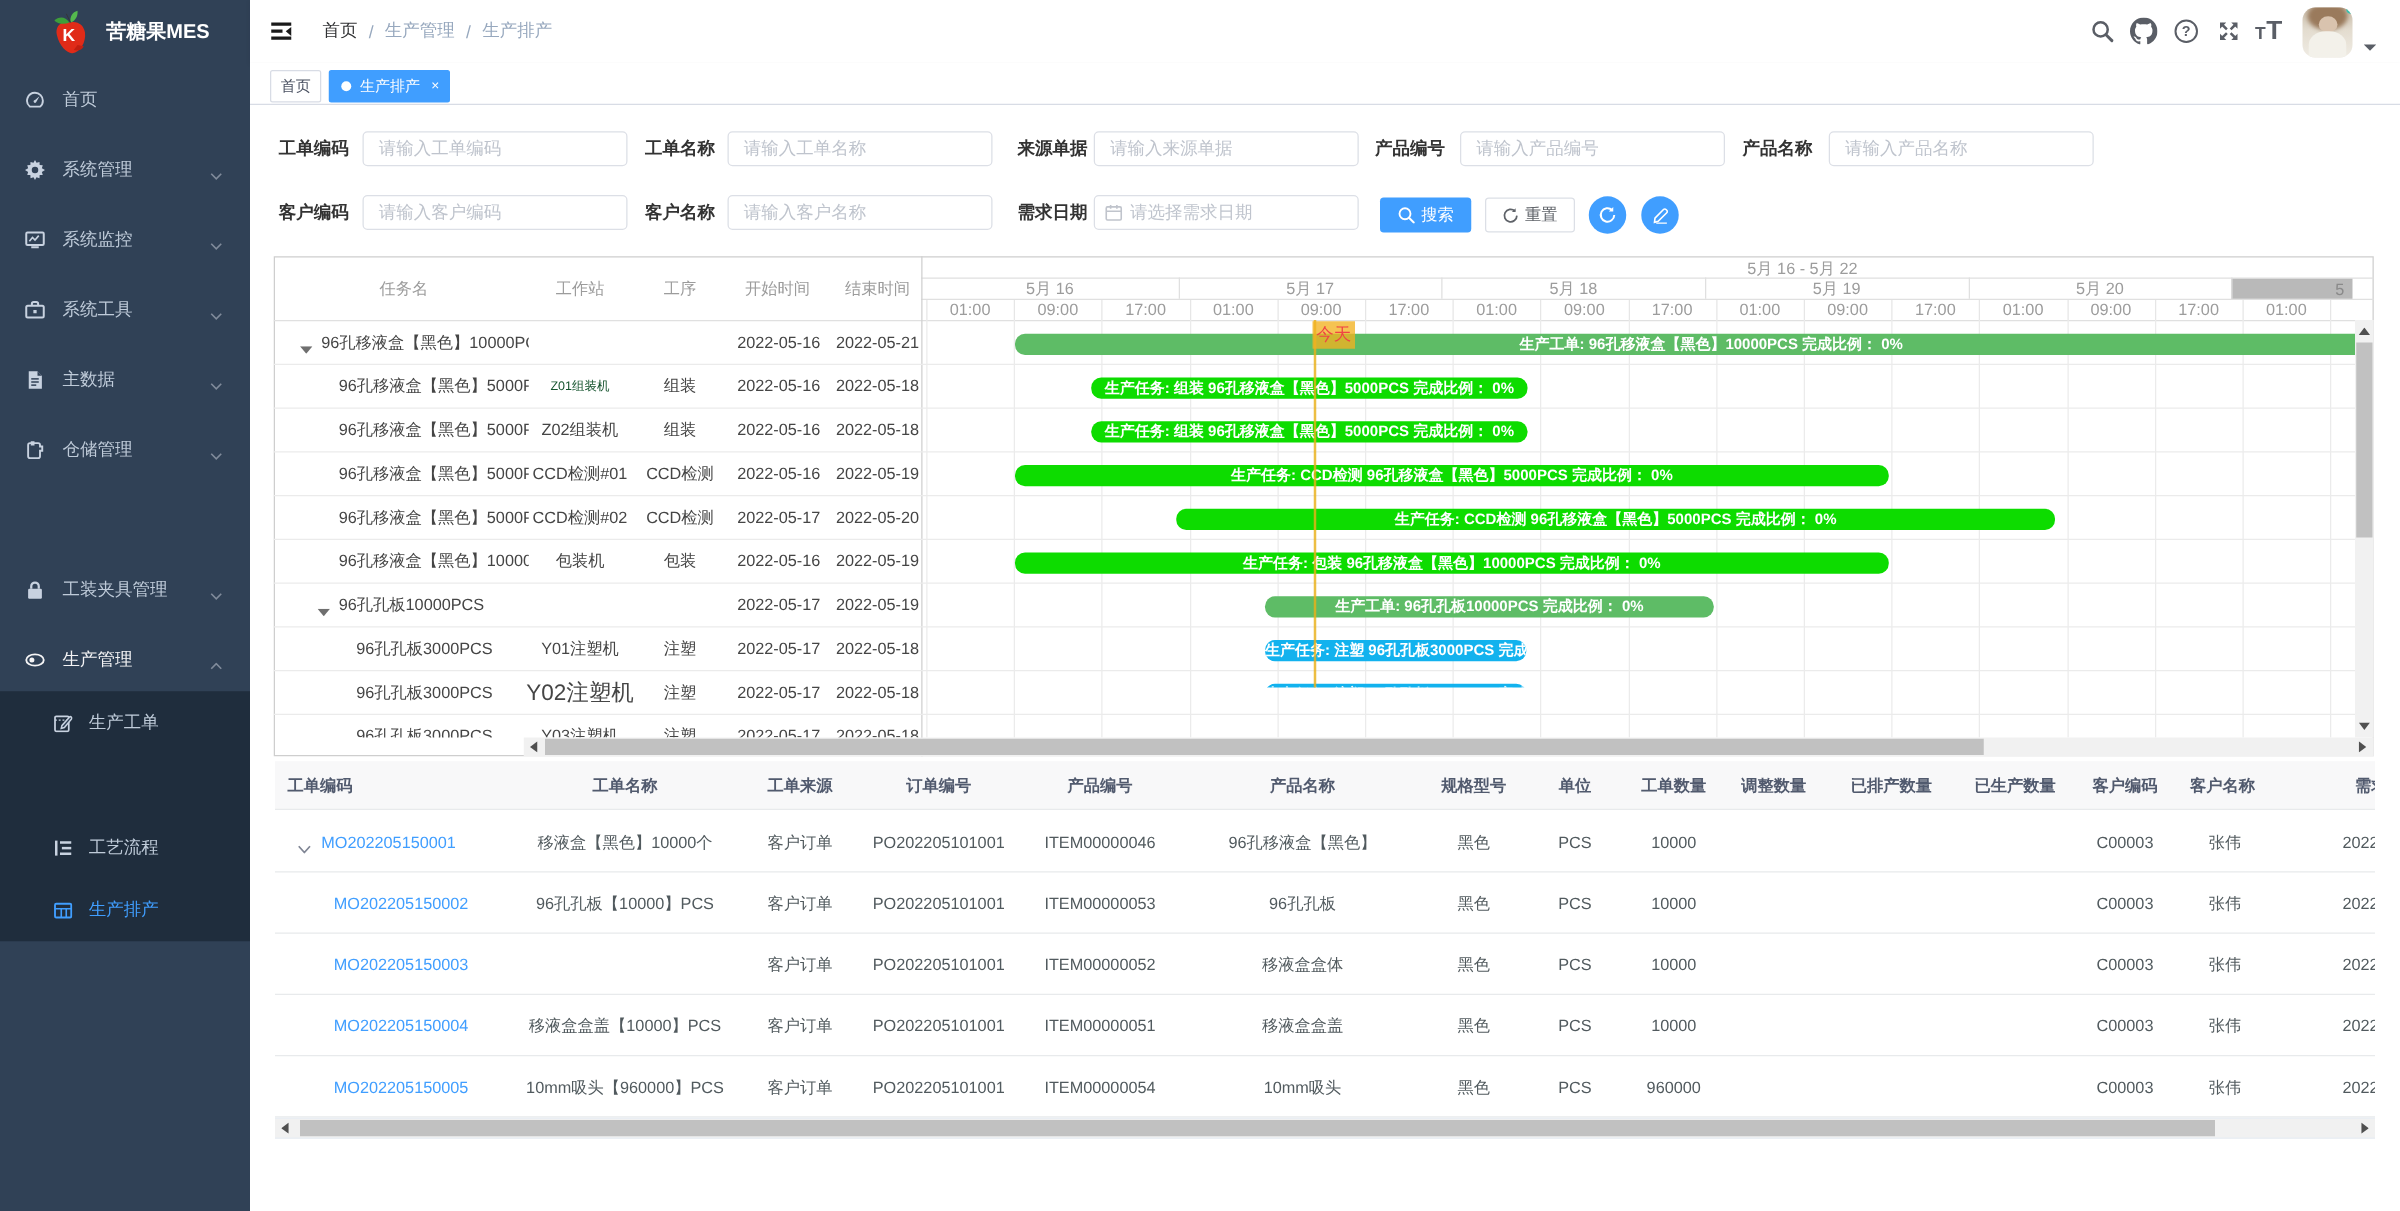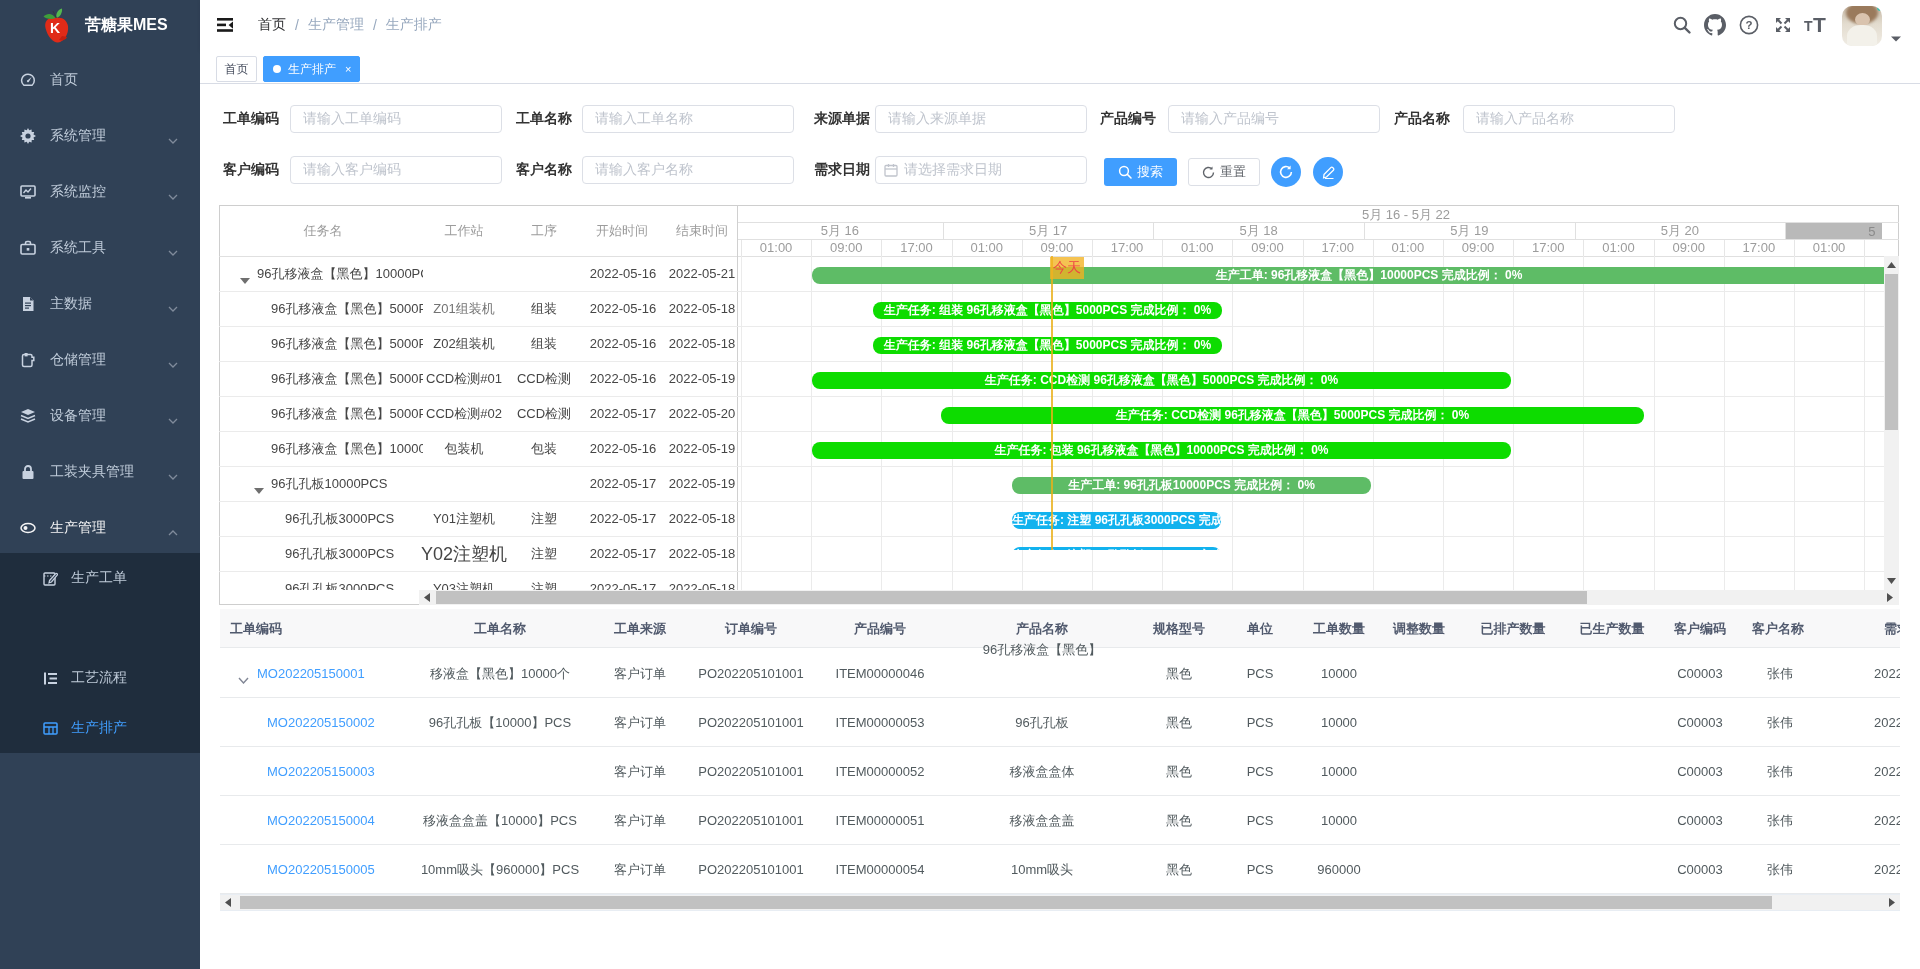--- a/index.html
+++ b/index.html
@@ -103,33 +103,20 @@
         <svg width="16" height="16" viewBox="0 0 16 16" style="">
           <path d="M4 2.5h6.5a1.5 1.5 0 0 1 1.5 1.5v1.2h1.8v3.4H12V13a1.5 1.5 0 0 1-1.5 1.5H4A1.5 1.5 0 0 1 2.5 13V4A1.5 1.5 0 0 1 4 2.5z" fill="none" stroke="#c8d2e0" stroke-width="1.5"></path>
           <rect x="4.6" y="1" width="3" height="3.4" fill="#c8d2e0"></rect>
         </svg>
       </span>
       <span class="tx">仓储管理</span>
       <span class="ar"><svg width="10" height="6" viewBox="0 0 10 6" style="">
           <polyline points="1,1 5,5 9,1" fill="none" stroke="#808b9b" stroke-width="1.3"></polyline>
         </svg></span>
     </div>
-<div class="mi" style="top:388px;color:#bfcbd9">
-      <span class="ic">
-        <svg width="16" height="16" viewBox="0 0 16 16" style="">
-          <path d="M8 1l7 3-7 3-7-3z" fill="#c8d2e0"></path>
-          <path d="M1 7.5l7 3 7-3" fill="none" stroke="#c8d2e0" stroke-width="1.5"></path>
-          <path d="M1 11l7 3 7-3" fill="none" stroke="#c8d2e0" stroke-width="1.5"></path>
-        </svg>
-      </span>
-      <span class="tx">设备管理</span>
-      <span class="ar"><svg width="10" height="6" viewBox="0 0 10 6" style="">
-          <polyline points="1,1 5,5 9,1" fill="none" stroke="#808b9b" stroke-width="1.3"></polyline>
-        </svg></span>
-    </div>
 <div class="mi" style="top:444px;color:#bfcbd9">
       <span class="ic">
         <svg width="16" height="16" viewBox="0 0 16 16" style="">
           <rect x="2.5" y="7" width="11" height="8" rx="1" fill="#c8d2e0"></rect>
           <path d="M5 7V5a3 3 0 0 1 6 0v2" fill="none" stroke="#c8d2e0" stroke-width="1.8"></path>
         </svg>
       </span>
       <span class="tx">工装夹具管理</span>
       <span class="ar"><svg width="10" height="6" viewBox="0 0 10 6" style="">
           <polyline points="1,1 5,5 9,1" fill="none" stroke="#808b9b" stroke-width="1.3"></polyline>
@@ -267,21 +254,21 @@
       <svg width="13" height="13" viewBox="0 0 13 13" style="">
         <path d="M2 8.5L8.8 1.6a1.4 1.4 0 0 1 2 0l0.6 0.6a1.4 1.4 0 0 1 0 2L4.5 11 1.6 11.9z" fill="none" stroke="#fff" stroke-width="1.3"></path>
         <line x1="3" y1="12.6" x2="11.5" y2="12.6" stroke="#fff" stroke-width="1.2"></line>
       </svg>
     </div>
 <div class="a" style="left:219px;top:205px;width:1680px;height:400px;border:1px solid #cecece;background:#fff"></div>
 <div class="hline" style="left:737px;top:222px;width:1162px;background:#e0e0e0"></div>
 <div class="hline" style="left:737px;top:239px;width:1162px;background:#e0e0e0"></div>
 <div class="hline" style="left:219px;top:256px;width:1680px;background:#e0e0e0"></div>
 <div class="vline" style="left:737px;top:205px;height:400px;background:#d0d0d0"></div>
-<div class="a gh-txt" style="left:1326px;top:206px;width:160px;height:16px;text-align:center">5月 16 - 5月 22</div>
+<div class="a gh-txt" style="left:1326px;top:206px;width:160px;height:16px;text-align:right">5月 16 - 5月 22</div>
 <div class="a ct gh-txt" style="left:737.0px;top:223px;width:205.8px;height:16px;overflow:hidden">5月 16</div>
 <div class="a ct gh-txt" style="left:942.8px;top:223px;width:210.6px;height:16px;overflow:hidden">5月 17</div>
 <div class="vline" style="left:942.8px;top:222px;height:17px;background:#e0e0e0"></div>
 <div class="a ct gh-txt" style="left:1153.4px;top:223px;width:210.6px;height:16px;overflow:hidden">5月 18</div>
 <div class="vline" style="left:1153.4px;top:222px;height:17px;background:#e0e0e0"></div>
 <div class="a ct gh-txt" style="left:1364.0px;top:223px;width:210.6px;height:16px;overflow:hidden">5月 19</div>
 <div class="vline" style="left:1364.0px;top:222px;height:17px;background:#e0e0e0"></div>
 <div class="a ct gh-txt" style="left:1574.6px;top:223px;width:210.6px;height:16px;overflow:hidden">5月 20</div>
 <div class="vline" style="left:1574.6px;top:222px;height:17px;background:#e0e0e0"></div>
 <div class="a" style="left:1785.2px;top:223px;width:96.8px;height:16px;background:#b9b9b9;overflow:hidden">
@@ -353,21 +340,21 @@
 <div class="a ct gh-txt" style="left:562px;top:222px;width:120px;height:17px">开始时间</div>
 <div class="a ct gh-txt" style="left:642px;top:222px;width:120px;height:17px">结束时间</div>
 <div class="a" style="left:220px;top:256px;width:517px;height:334px;overflow:hidden">
 <div class="a" style="left:20px;top:14px"><svg width="10" height="6" viewBox="0 0 10 6" style="">
           <path d="M0 0h10L5 6z" fill="#6f6f6f"></path>
         </svg></div>
 <div class="a cl" style="left:37px;top:0px;width:166px;height:35px;overflow:hidden;font-size:13px;color:#454545">96孔移液盒【黑色】10000PCS</div>
 <div class="a ct" style="left:364px;top:0px;width:78px;height:35px;font-size:13px;color:#454545">2022-05-16</div>
 <div class="a ct" style="left:443px;top:0px;width:78px;height:35px;font-size:13px;color:#454545">2022-05-21</div>
 <div class="a cl" style="left:51px;top:35px;width:152px;height:35px;overflow:hidden;font-size:13px;color:#454545">96孔移液盒【黑色】5000PCS</div>
-<div class="a ct" style="left:204px;top:35px;width:80px;height:35px;font-size:13px;color:#737373">Z01组装机</div>
+<div class="a ct" style="left:204px;top:35px;width:80px;height:35px;font-size:10px;color:#14532d">Z01组装机</div>
 <div class="a ct" style="left:284px;top:35px;width:80px;height:35px;font-size:13px;color:#454545">组装</div>
 <div class="a ct" style="left:364px;top:35px;width:78px;height:35px;font-size:13px;color:#454545">2022-05-16</div>
 <div class="a ct" style="left:443px;top:35px;width:78px;height:35px;font-size:13px;color:#454545">2022-05-18</div>
 <div class="a cl" style="left:51px;top:70px;width:152px;height:35px;overflow:hidden;font-size:13px;color:#454545">96孔移液盒【黑色】5000PCS</div>
 <div class="a ct" style="left:204px;top:70px;width:80px;height:35px;font-size:13px;color:#454545">Z02组装机</div>
 <div class="a ct" style="left:284px;top:70px;width:80px;height:35px;font-size:13px;color:#454545">组装</div>
 <div class="a ct" style="left:364px;top:70px;width:78px;height:35px;font-size:13px;color:#454545">2022-05-16</div>
 <div class="a ct" style="left:443px;top:70px;width:78px;height:35px;font-size:13px;color:#454545">2022-05-18</div>
 <div class="a cl" style="left:51px;top:105px;width:152px;height:35px;overflow:hidden;font-size:13px;color:#454545">96孔移液盒【黑色】5000PCS</div>
 <div class="a ct" style="left:204px;top:105px;width:80px;height:35px;font-size:13px;color:#454545">CCD检测#01</div>
@@ -481,21 +468,21 @@
 <div class="thc" style="left:1718px;top:609px;width:120px;height:39px">客户名称</div>
 <div class="thc" style="left:1884px;top:609px;width:16px;height:39px;justify-content:flex-start;overflow:hidden">需求日期</div>
 <div class="a" style="left:238px;top:670px"><svg width="11" height="7" viewBox="0 0 11 7" style="">
         <polyline points="1,1 5.5,6 10,1" fill="none" stroke="#808695" stroke-width="1.4"></polyline>
       </svg></div>
 <div class="a cl" style="left:257px;top:649px;height:49px;font-size:13px;color:#409eff">MO202205150001</div>
 <div class="tcell" style="left:380px;top:649px;width:240px;height:49px">移液盒【黑色】10000个</div>
 <div class="tcell" style="left:580px;top:649px;width:120px;height:49px">客户订单</div>
 <div class="tcell" style="left:691px;top:649px;width:120px;height:49px">PO202205101001</div>
 <div class="tcell" style="left:820px;top:649px;width:120px;height:49px">ITEM00000046</div>
-<div class="tcell" style="left:962px;top:625px;width:160px;height:49px">96孔移液盒【黑色】</div>
+<div class="tcell" style="left:962px;top:649px;width:160px;height:49px">96孔移液盒【黑色】</div>
 <div class="tcell" style="left:1119px;top:649px;width:120px;height:49px">黑色</div>
 <div class="tcell" style="left:1200px;top:649px;width:120px;height:49px">PCS</div>
 <div class="tcell" style="left:1279px;top:649px;width:120px;height:49px">10000</div>
 <div class="tcell" style="left:1640px;top:649px;width:120px;height:49px">C00003</div>
 <div class="tcell" style="left:1720px;top:649px;width:120px;height:49px">张伟</div>
 <div class="tcell" style="left:1874px;top:649px;width:26px;height:49px;justify-content:flex-start;overflow:hidden">2022-05-15</div>
 <div class="hline" style="left:220px;top:697px;width:1680px;background:#e8eaec"></div>
 <div class="a cl" style="left:267px;top:698px;height:49px;font-size:13px;color:#409eff">MO202205150002</div>
 <div class="tcell" style="left:380px;top:698px;width:240px;height:49px">96孔孔板【10000】PCS</div>
 <div class="tcell" style="left:580px;top:698px;width:120px;height:49px">客户订单</div>

